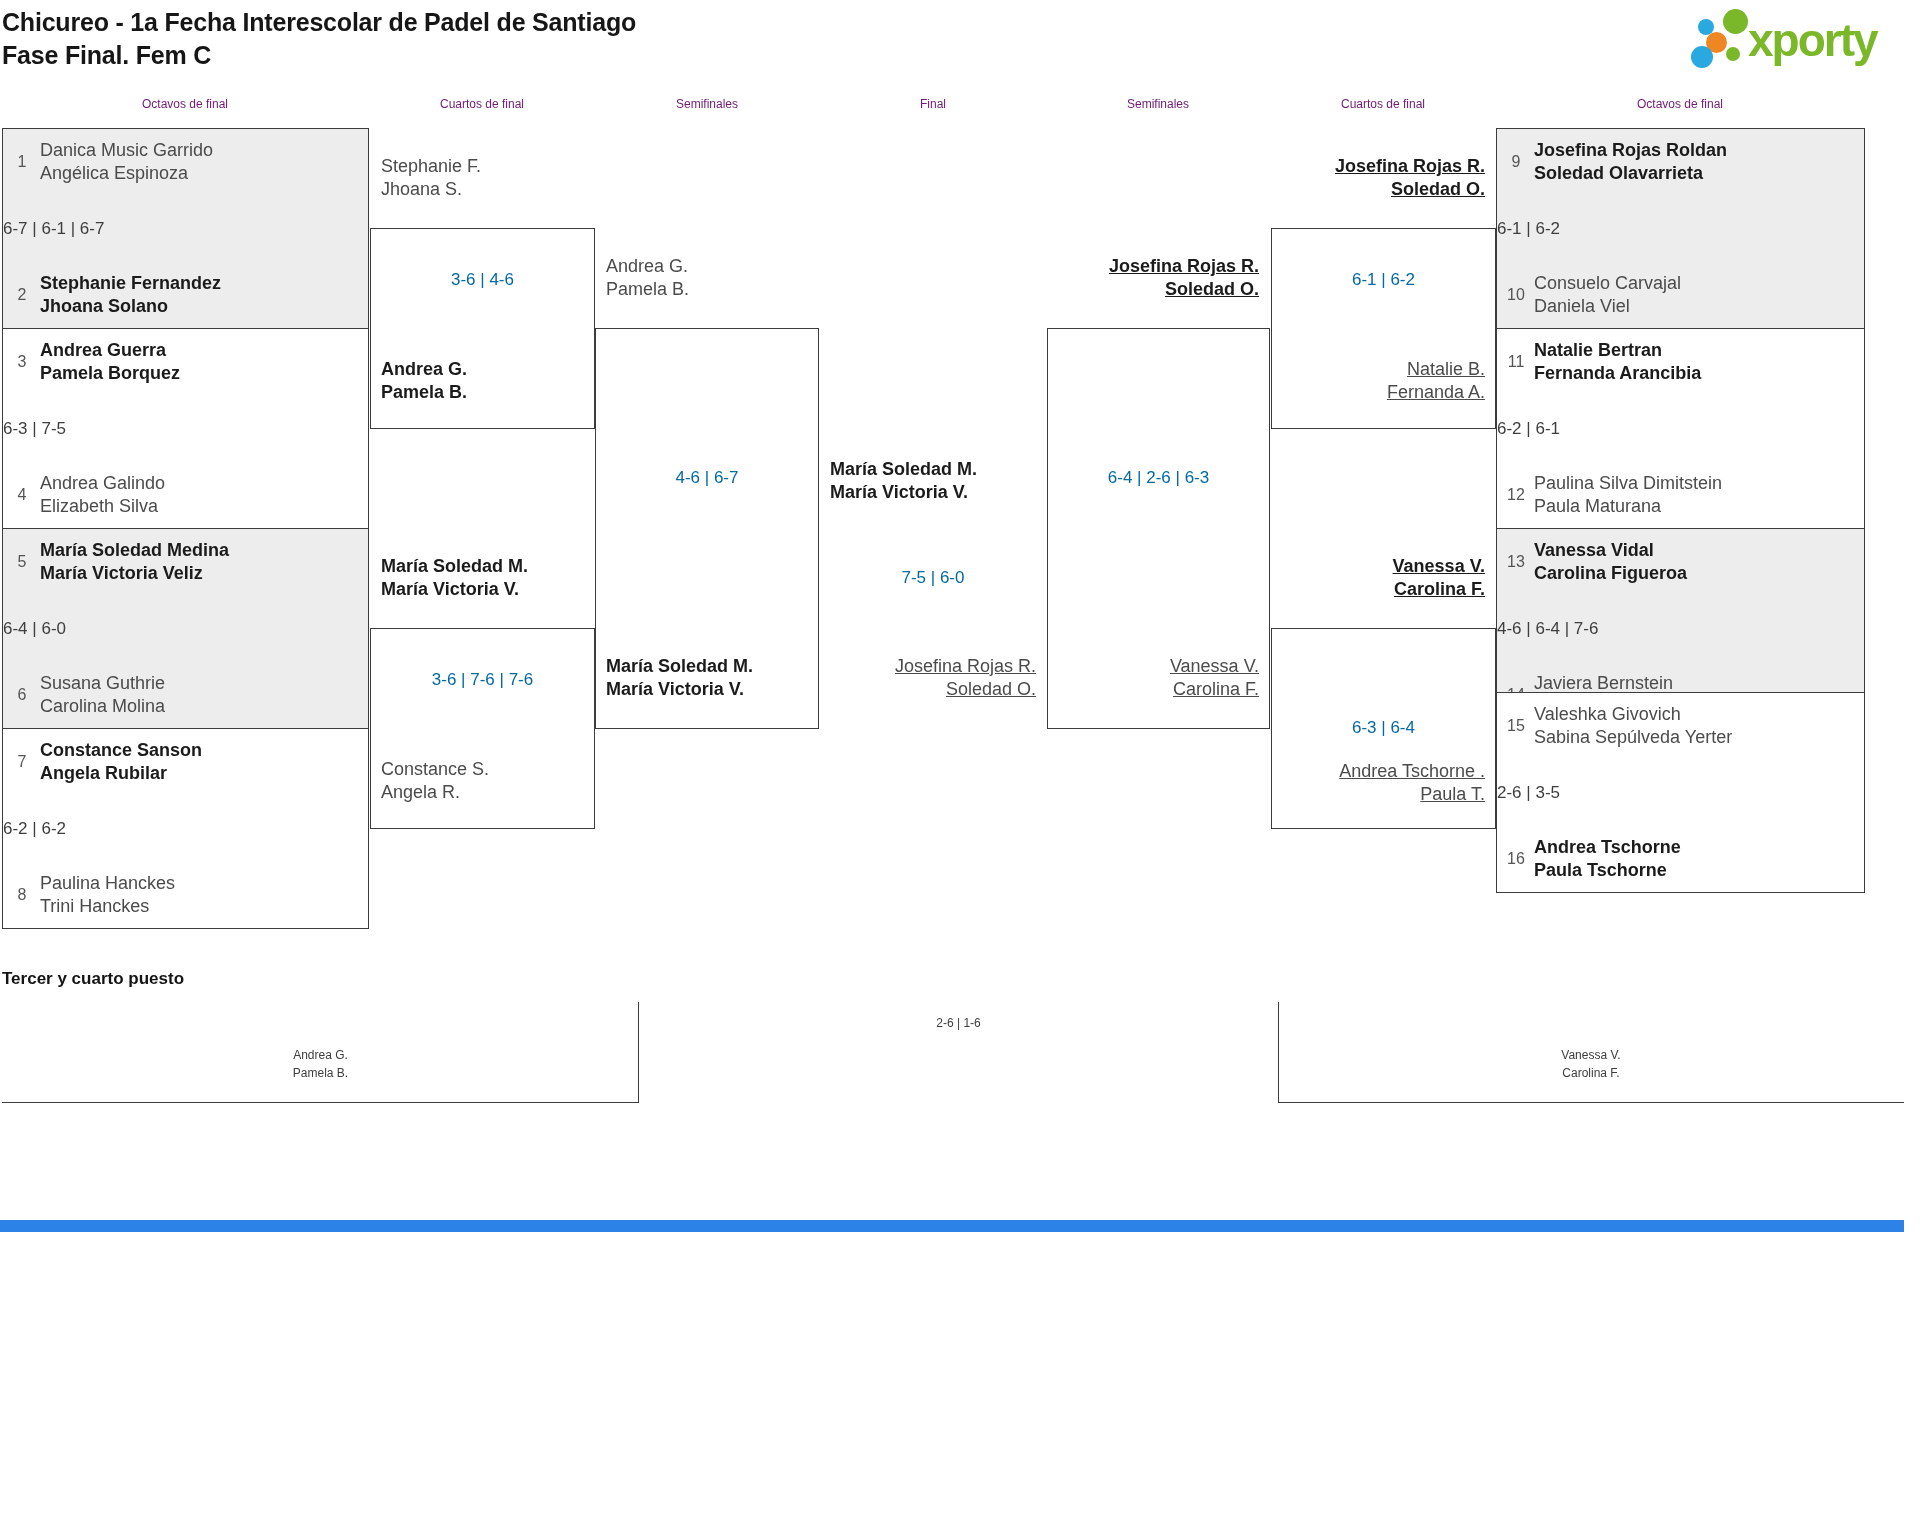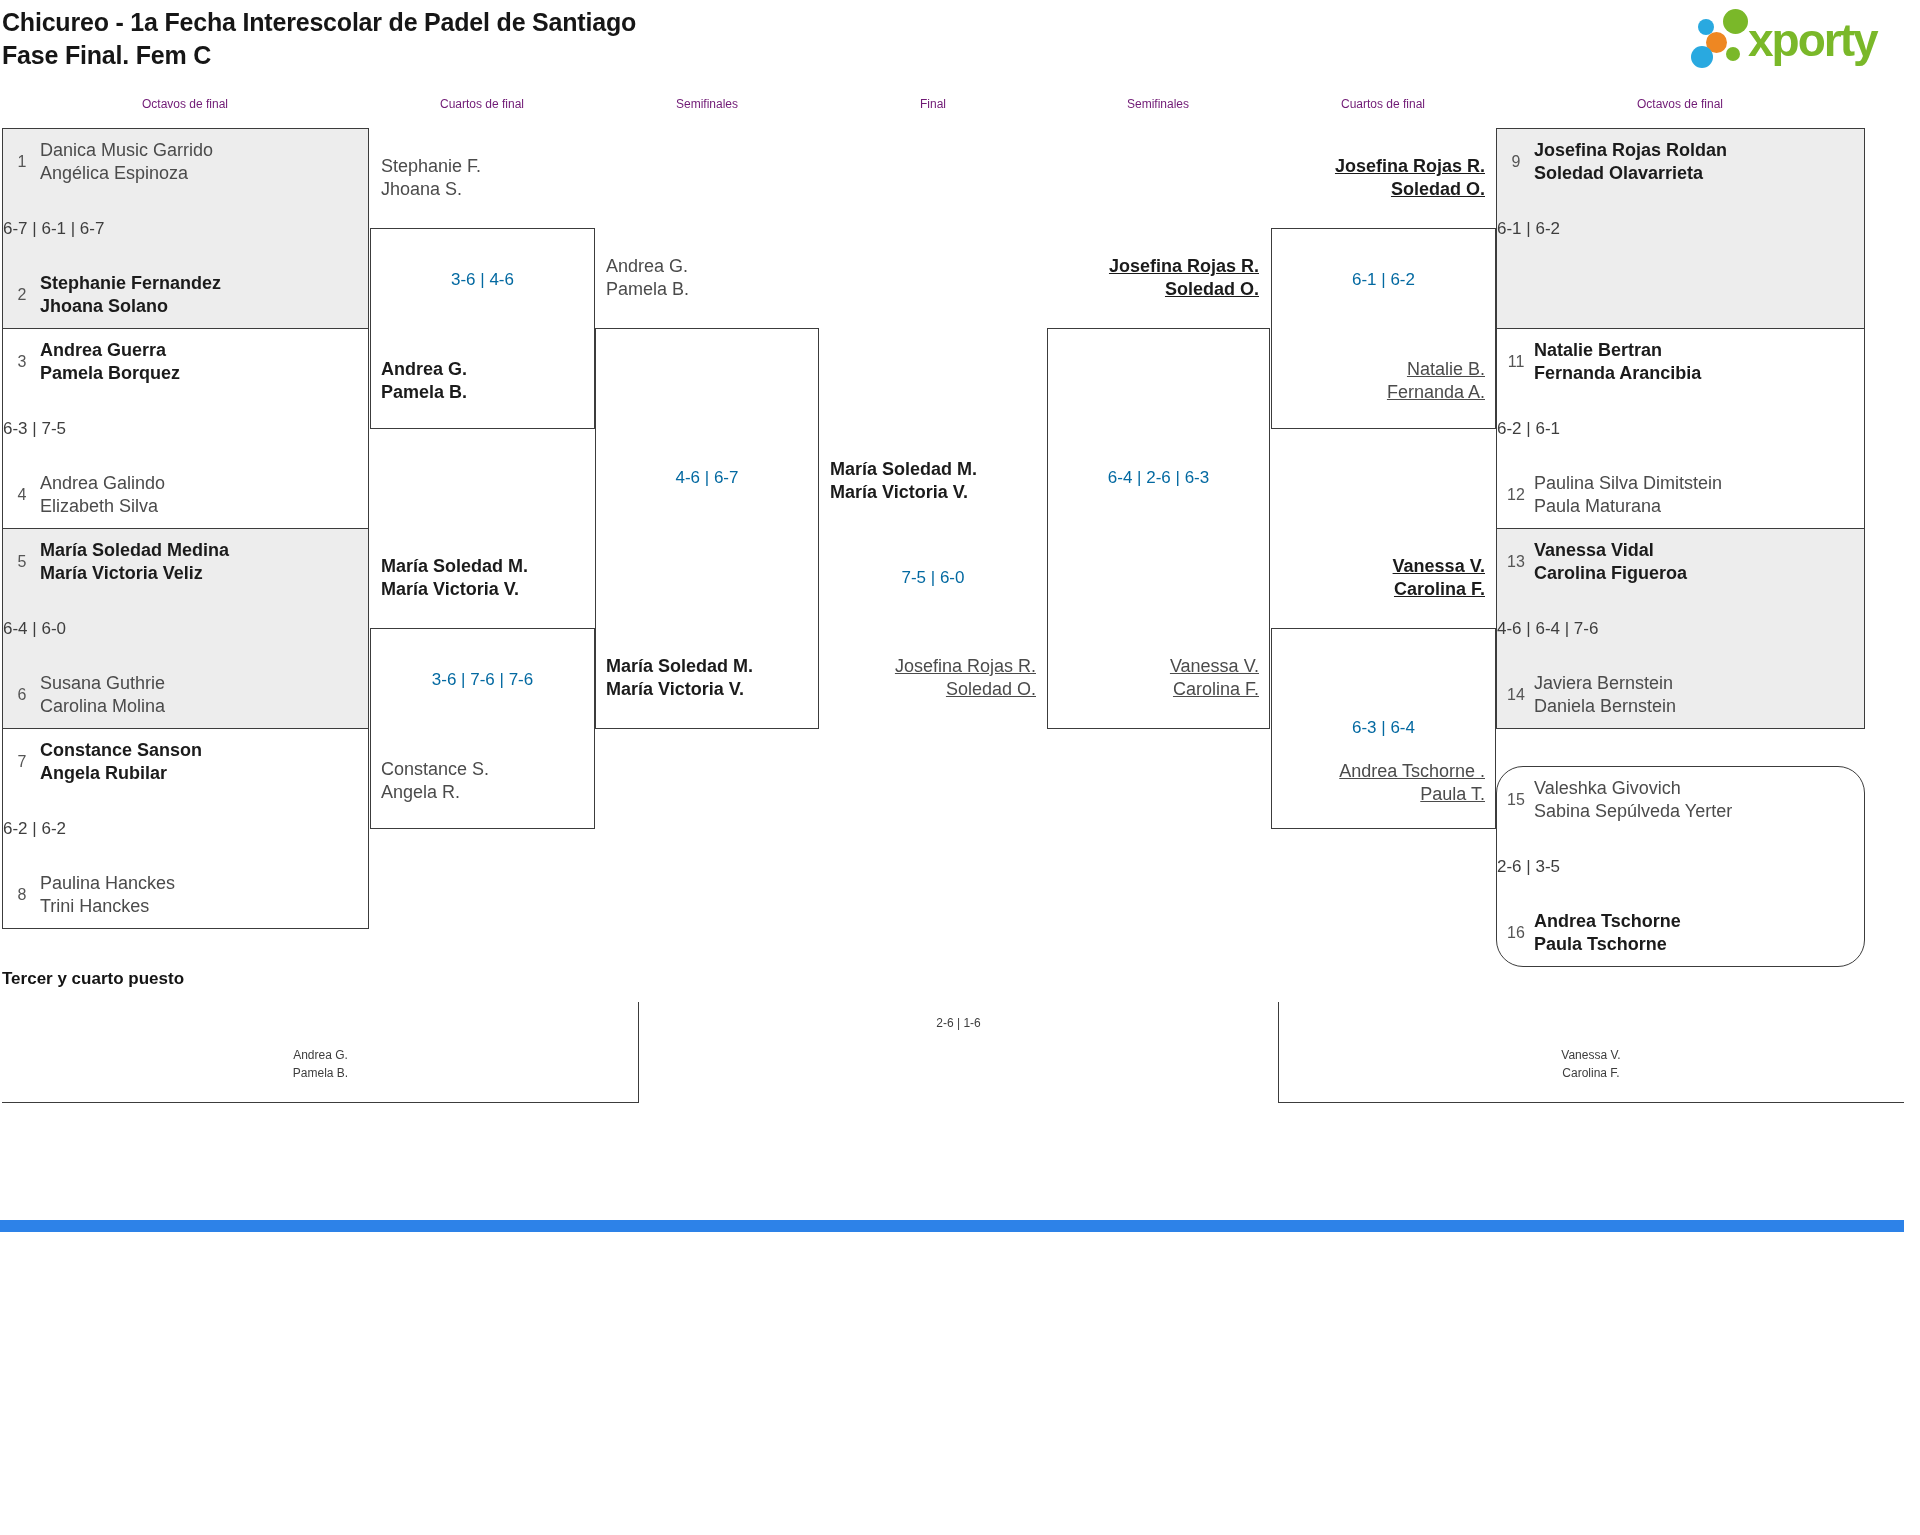--- a/index.html
+++ b/index.html
@@ -142,20 +142,27 @@
 
 <div class="mbox rside shaded" style="top:128px;">
   <div class="team top">
     <span class="seed">9</span>
     <span class="names w">
       <div>Josefina Rojas Roldan</div>
       <div>Soledad Olavarrieta</div>
     </span>
   </div>
   <div class="mscore">6-1 | 6-2</div>
+  <div class="team bot">
+    <span class="seed">10</span>
+    <span class="names">
+      <div>Consuelo Carvajal</div>
+      <div>Daniela Viel</div>
+    </span>
+  </div>
 </div>
 
 <div class="mbox rside" style="top:328px;">
   <div class="team top">
     <span class="seed">11</span>
     <span class="names w">
       <div>Natalie Bertran</div>
       <div>Fernanda Arancibia</div>
     </span>
   </div>
@@ -180,21 +187,21 @@
   <div class="mscore">4-6 | 6-4 | 7-6</div>
   <div class="team bot">
     <span class="seed">14</span>
     <span class="names">
       <div>Javiera Bernstein</div>
       <div>Daniela Bernstein</div>
     </span>
   </div>
 </div>
 
-<div class="mbox rside" style="top:766px;border-radius:27px;">
+<div class="mbox rside" style="top:692px;">
   <div class="team top">
     <span class="seed">15</span>
     <span class="names">
       <div>Valeshka Givovich</div>
       <div>Sabina Sepúlveda Yerter</div>
     </span>
   </div>
   <div class="mscore">2-6 | 3-5</div>
   <div class="team bot">
     <span class="seed">16</span>

